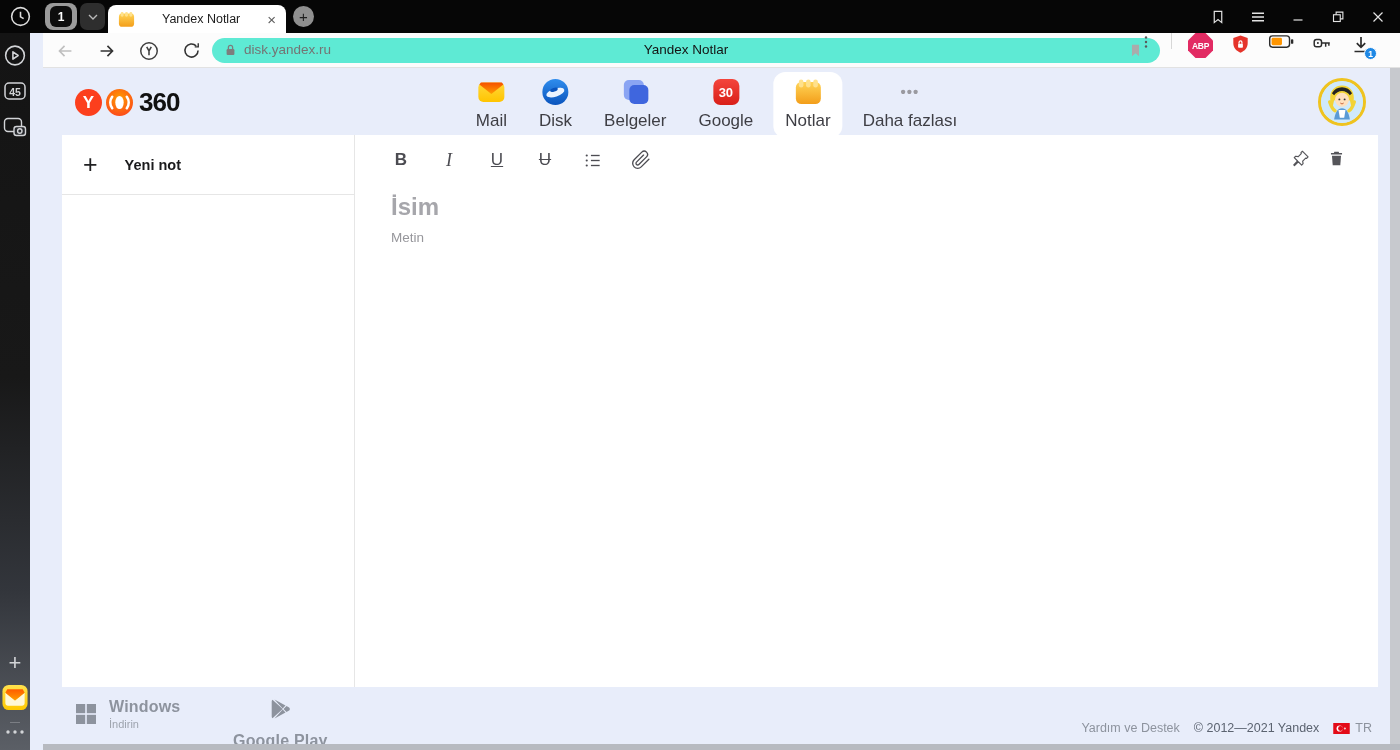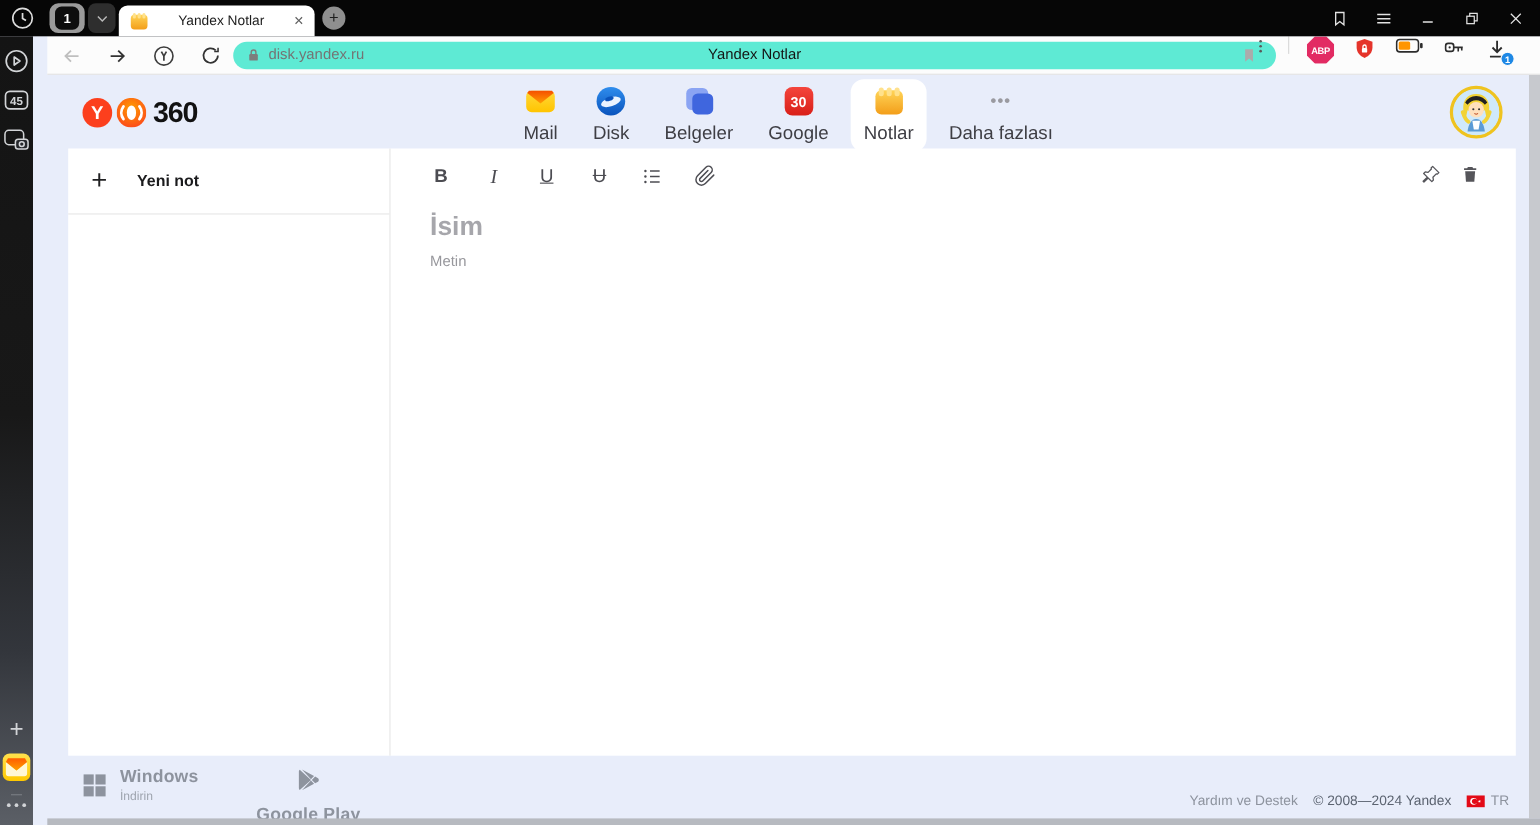--- a/index.html
+++ b/index.html
@@ -472,21 +472,21 @@
             <path d="M5.5 1.5l11 6-2.8 3L5.5 1.5zM5.5 20.5l11-6-2.8-3-8.2 9zM17.5 8l2.6 1.4c1 .6 1 2.6 0 3.2L17.5 14l-3-3 3-3z"></path>
           </svg>
       </span>
       <span>
         <div class="store-title">Google Play</div>
         <div class="store-sub">İndirin</div>
       </span>
     </div>
     <div class="footer-right">
       <span class="help-link">Yardım ve Destek</span>
-      <span class="copyright">© 2008—2024 Yandex</span>
+      <span class="copyright">© 2012—2021 Yandex</span>
       <span class="tr-wrap">
         <svg viewBox="0 0 18 12" width="17" height="11">
             <rect width="18" height="12" fill="#e30a17"></rect>
             <circle cx="7" cy="6" r="3.4" fill="#fff"></circle>
             <circle cx="8" cy="6" r="2.7" fill="#e30a17"></circle>
             <path d="M12.2 4.3l.7 1.1 1.3-.4-.8 1 .8 1-1.3-.4-.7 1.1v-1.3L11 6l1.2-.4V4.3z" fill="#fff"></path>
           </svg>
         <span>TR</span>
       </span>
     </div>

